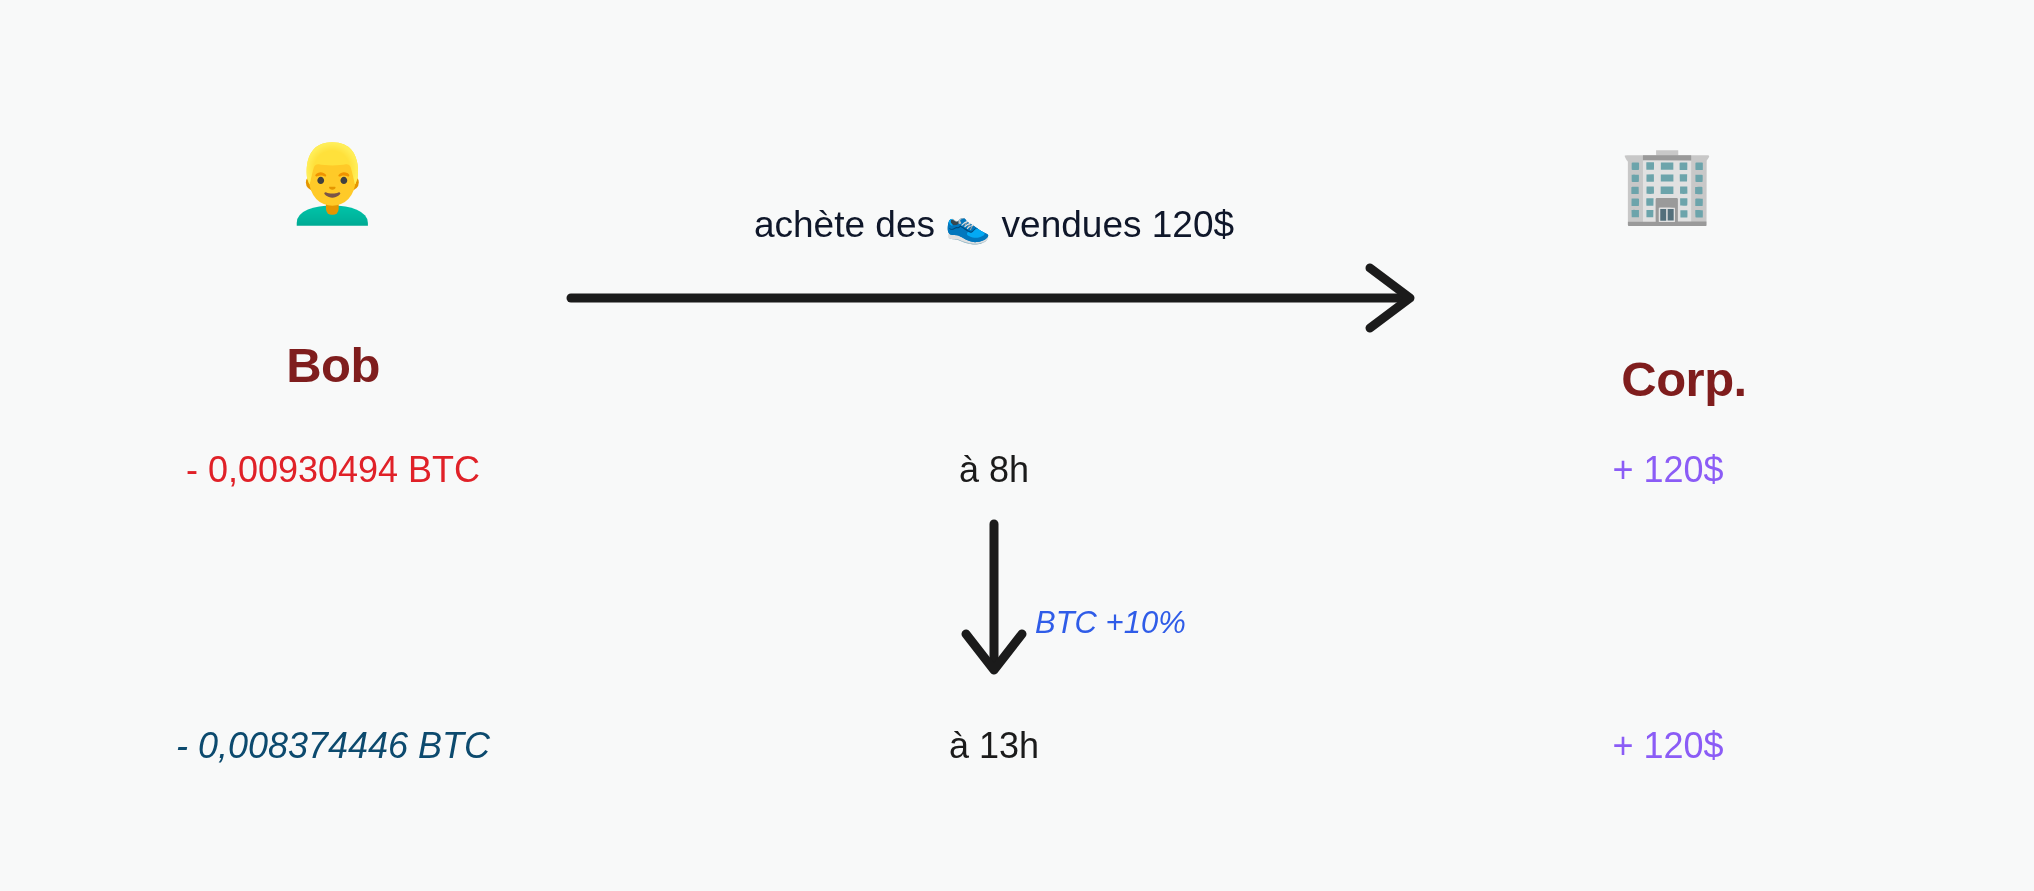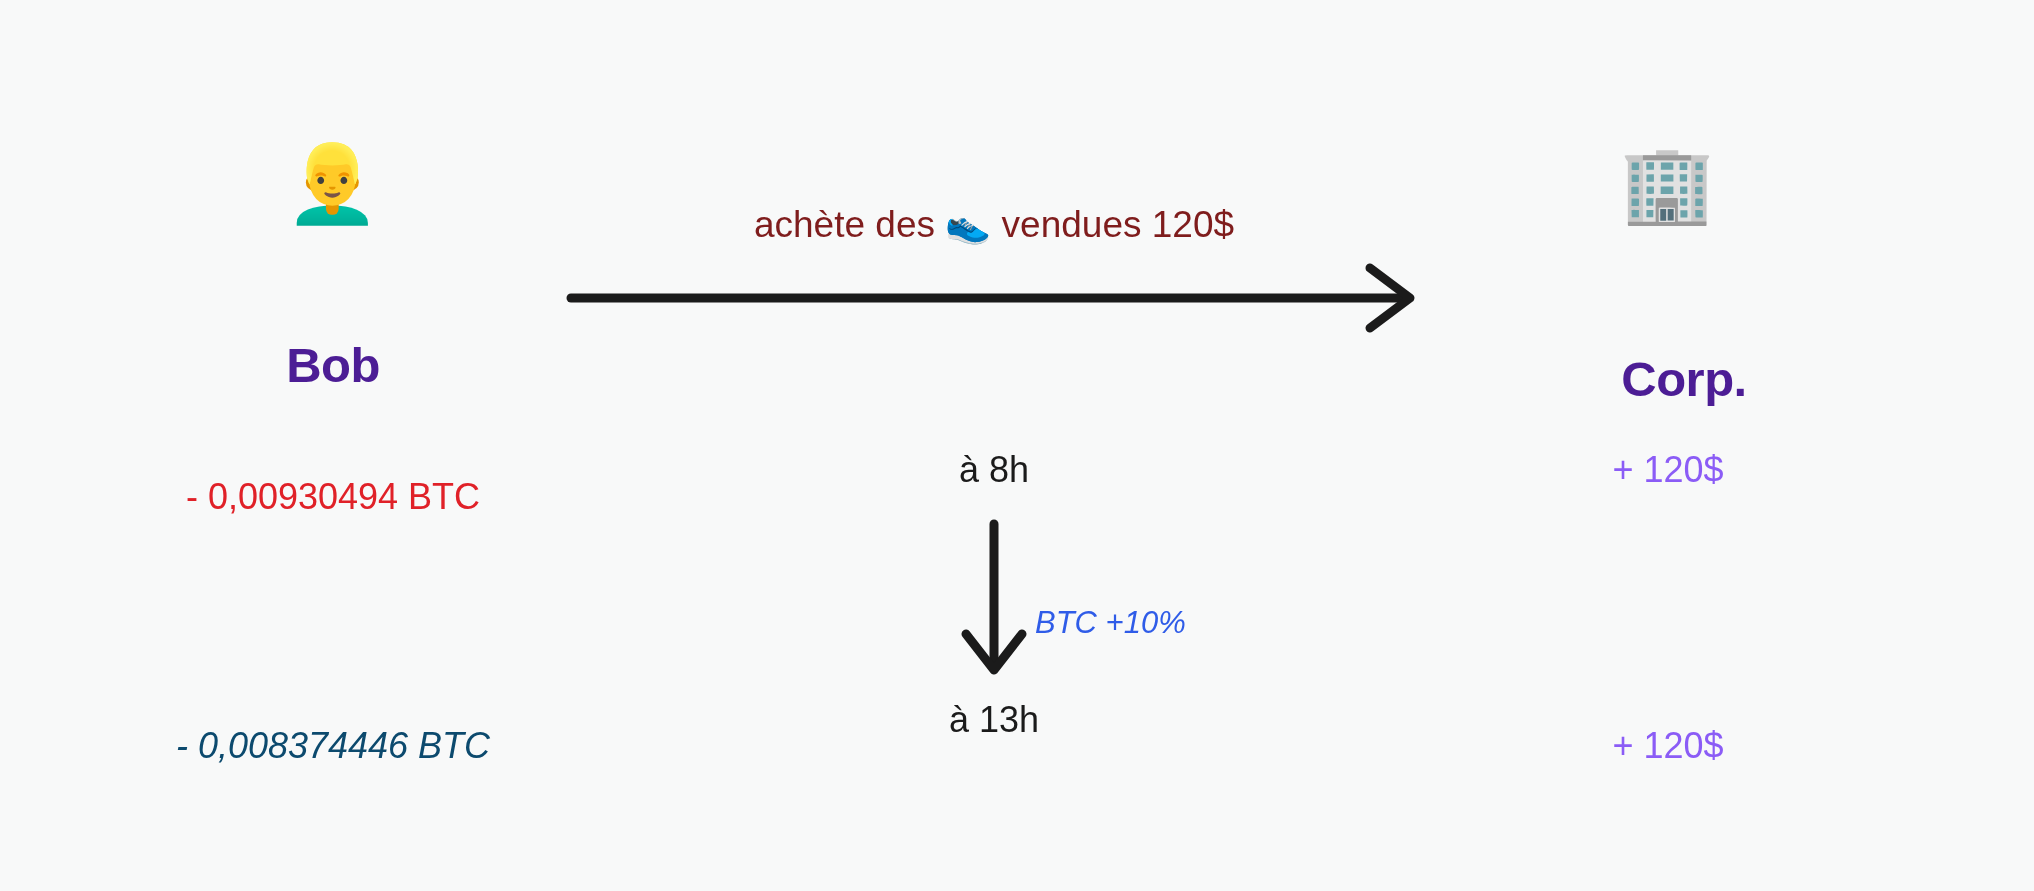--- a/index.html
+++ b/index.html
@@ -35,38 +35,38 @@
   
   .actor-emoji {
     font-size: 76px;
     line-height: 1;
     font-family: "DejaVu Sans", sans-serif;
   }
   .actor-name {
     font-size: 49px;
     font-weight: bold;
     letter-spacing: -0.5px;
-    color: #4c1d95;
+    color: #7f1d1d;
     line-height: 1;
   }
 
   
   .amount {
     font-size: 36px;
     line-height: 1;
     font-weight: 400;
   }
-  .amount.neg-red    { color: #e02128; margin-top: 27px; }
+  .amount.neg-red    { color: #e02128; }
   .amount.neg-orange { color: #0c4a6e; font-style: italic; }
   .amount.pos-green  { color: #8b5cf6; }
 
   
   .edge-label {
     font-size: 37px;
-    color: #7f1d1d;
+    color: #0f172a;
     line-height: 1;
   }
   .time-label {
     font-size: 36px;
     color: #1b1b1b;
     line-height: 1;
   }
   .rate-label {
     font-size: 31px;
     font-style: italic;
@@ -116,17 +116,17 @@
 
   <svg class="arrow-svg" style="left:962px; top:518px;" width="64" height="160" viewBox="0 0 64 160">
     <path class="arrow-stroke" d="M 32 6 L 32 148"></path>
     <path class="arrow-stroke" d="M 4 116 L 32 152 L 60 116"></path>
   </svg>
 
   <div class="cell rate-label" style="left:1035px; top:588px;">BTC +10%</div>
 
   <div class="cell center amount neg-orange" style="left:333px; top:728px;">- 0,008374446 BTC</div>
 
-  <div class="cell center time-label" style="left:994px; top:702px;">à 13h</div>
+  <div class="cell center time-label" style="left:994px; top:728px;">à 13h</div>
 
   <div class="cell center amount pos-green" style="left:1668px; top:728px;">+ 120$</div>
 
 </div>
 
 </body></html>

